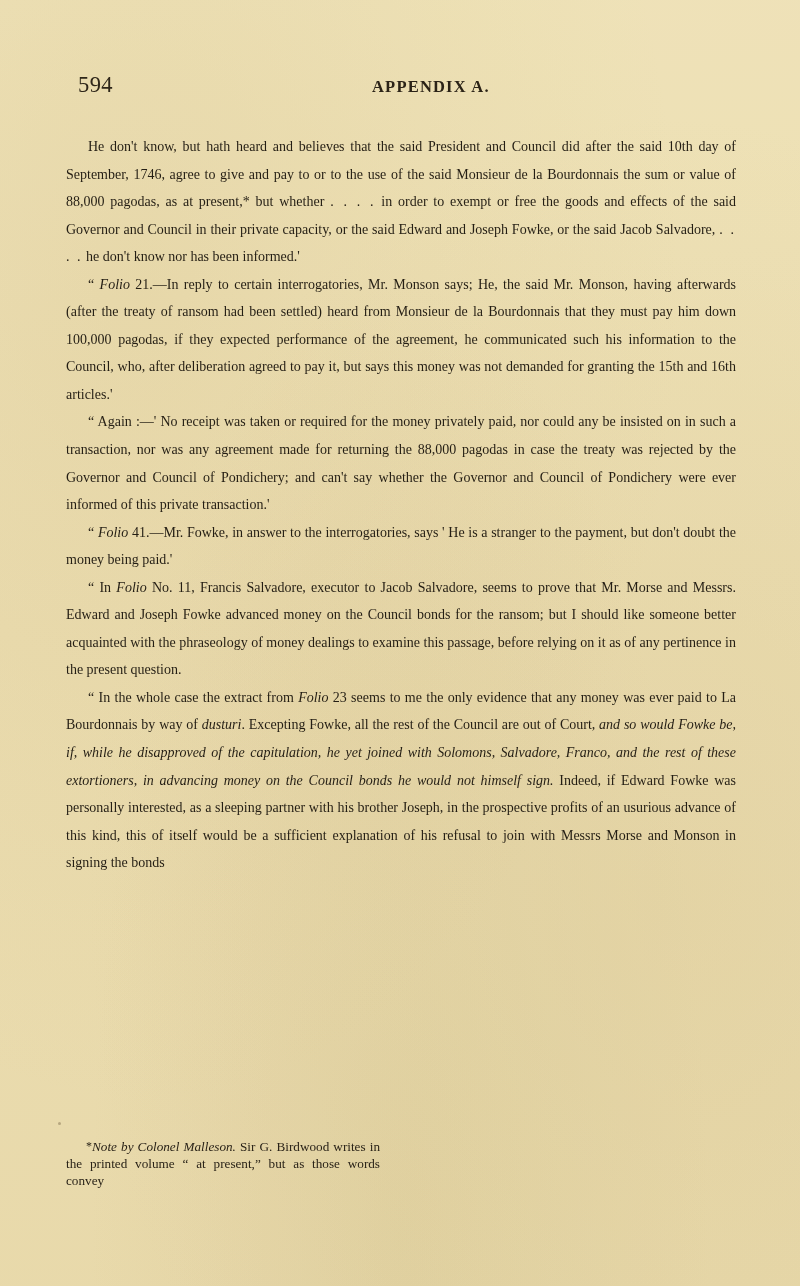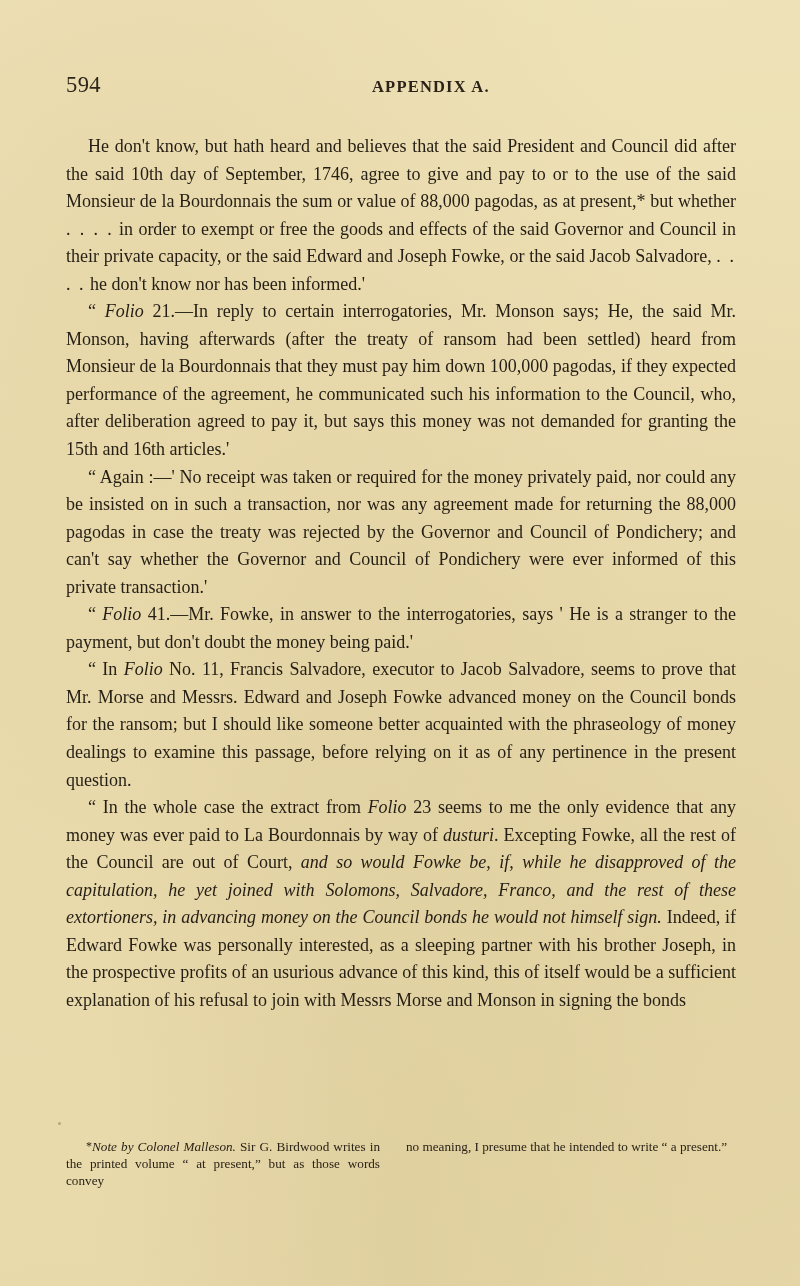--- a/index.html
+++ b/index.html
@@ -38,21 +38,21 @@
   
   .running-head {
     position: absolute;
     left: 66px;
     right: 52px;
     top: 72px;
     height: 30px;
   }
   .folio-number {
     position: absolute;
-    left: 0;
+    left: 12px;
     top: 0;
     font-size: 22.5px;
     letter-spacing: 0.4px;
     color: #2e2619;
   }
   .head-title {
     position: absolute;
     left: 306px;
     top: 5px;
     font-size: 16.5px;
@@ -62,21 +62,21 @@
     font-variant: small-caps;
     text-transform: uppercase;
   }
 
   
   .body-text {
     position: absolute;
     left: 66px;
     top: 133px;
     width: 670px;
-    font-size: 18px;
+    font-size: 14px;
     line-height: 27.55px;
     text-align: justify;
     text-justify: inter-word;
     color: #241e14;
     -webkit-font-smoothing: antialiased;
   }
   .body-text p {
     margin: 0;
     text-indent: 22px;
   }
@@ -146,18 +146,15 @@
     <p><span>“ In the whole case the extract from </span><span class="it">Folio</span><span> 23 seems to me the only evidence that any money was ever paid to La Bourdonnais by way of </span><span class="it">dusturi</span><span>. Excepting Fowke, all the rest of the Council are out of Court, </span><span class="it">and so would Fowke be, if, while he disapproved of the capitulation, he yet joined with Solomons, Salvadore, Franco, and the rest of these extortioners, in advancing money on the Council bonds he would not himself sign.</span><span> Indeed, if Edward Fowke was personally interested, as a sleeping partner with his brother Joseph, in the prospective profits of an usurious advance of this kind, this of itself would be a sufficient explanation of his refusal to join with Messrs Morse and Monson in signing the bonds</span></p>
 
   </div>
 
   <div class="speck"></div>
 
   <div class="footnote">
     <div class="fn-col left">
       <p class="fn-first"><span class="fn-marker">*</span><span class="it">Note by Colonel Malleson.</span><span> Sir G. Birdwood writes in the printed volume “ at present,” but as those words convey</span></p>
     </div>
-    <div class="fn-col right">
-      <p>no meaning, I presume that he intended to write “ a present.”</p>
-    </div>
   </div>
 
 </div>
 
 </body></html>

